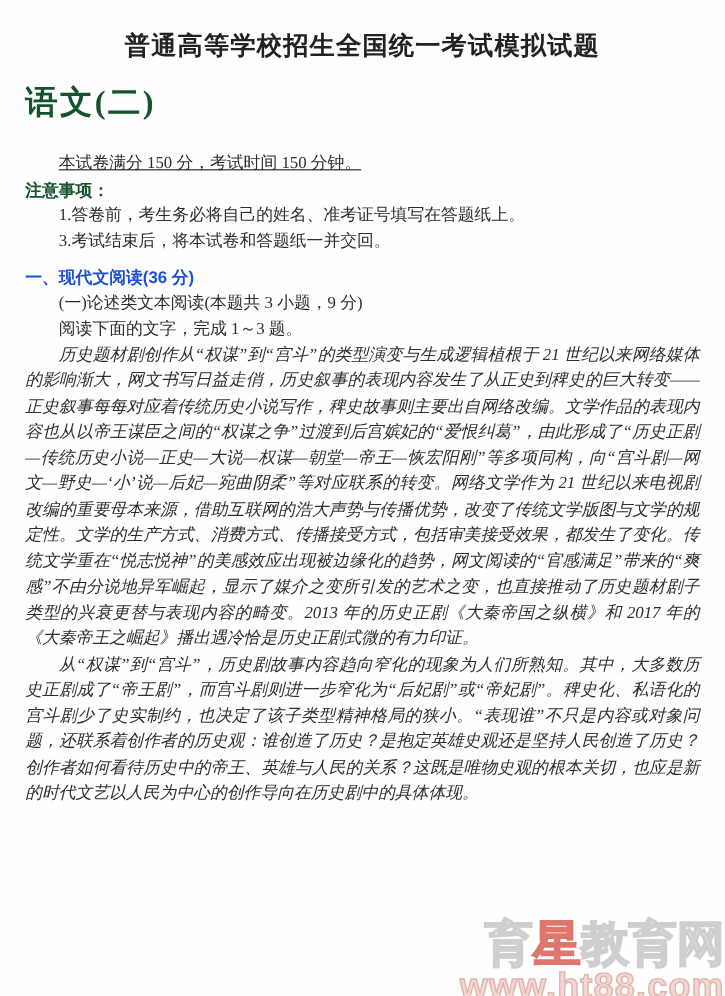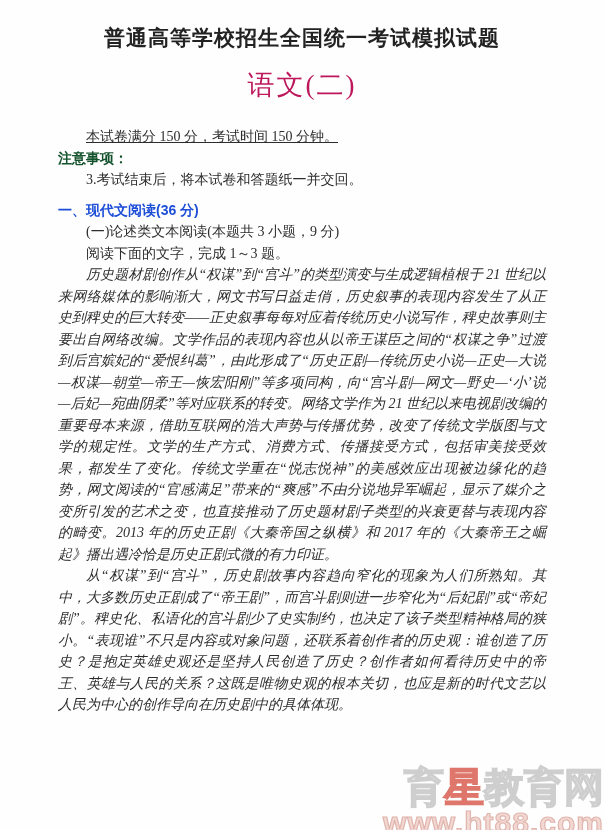--- a/index.html
+++ b/index.html
@@ -1,42 +1,41 @@
 <!DOCTYPE html>
 <html><head>
 <meta charset="utf-8">
 <style>
   html,body{margin:0;padding:0;background:#ffffff;}
   .page{
     position:relative;
     width:604px;height:830px;
     box-sizing:border-box;
-    padding:0 58px;
+    padding:0 21px;
     margin:0 auto;
     background:#fefefe;
     overflow:hidden;
     color:#2d2d2d;
     font-family:"Liberation Serif","DejaVu Serif",serif;
   }
   .content{position:relative;z-index:1;}
   .exam-title{
     margin:24px 0 0 0;
     text-align:center;
     font-size:21px;line-height:28px;
     font-weight:bold;
     letter-spacing:1px;
     color:#222;
   }
   .subject-title{
     margin:15px 0 0 0;
-    text-align:center;
     font-size:27px;line-height:36px;
-    font-weight:normal;
+    font-weight:bold;
     letter-spacing:2px;
-    color:#be185d;
+    color:#14532d;
   }
   p{margin:0;font-size:14px;line-height:21.5px;text-align:justify;}
   .indent{text-indent:2em;}
   .exam-info{margin-top:23px;text-decoration:underline;}
   .notice-heading{
     font-family:"Liberation Sans","DejaVu Sans",sans-serif;
     font-weight:bold;color:#14532d;
   }
   .section-heading{
     margin-top:9px;
@@ -77,20 +76,21 @@
 <div class="page">
 
   <div class="content">
 
     <h1 class="exam-title">普通高等学校招生全国统一考试模拟试题</h1>
     <h2 class="subject-title">语文(二)</h2>
 
     <p class="indent exam-info">本试卷满分 150 分，考试时间 150 分钟。</p>
 
     <p class="notice-heading">注意事项：</p>
+    <p class="indent">1.答卷前，考生务必将自己的姓名、准考证号填写在答题纸上。</p>
     <p class="indent">3.考试结束后，将本试卷和答题纸一并交回。</p>
 
     <p class="section-heading">一、现代文阅读(36 分)</p>
     <p class="indent">(一)论述类文本阅读(本题共 3 小题，9 分)</p>
     <p class="indent">阅读下面的文字，完成 1～3 题。</p>
 
     <p class="indent passage">历史题材剧创作从“权谋”到“宫斗”的类型演变与生成逻辑植根于 21 世纪以来网络媒体的影响渐大，网文书写日益走俏，历史叙事的表现内容发生了从正史到稗史的巨大转变——正史叙事每每对应着传统历史小说写作，稗史故事则主要出自网络改编。文学作品的表现内容也从以帝王谋臣之间的“权谋之争”过渡到后宫嫔妃的“爱恨纠葛”，由此形成了“历史正剧—传统历史小说—正史—大说—权谋—朝堂—帝王—恢宏阳刚”等多项同构，向“宫斗剧—网文—野史—‘小’说—后妃—宛曲阴柔”等对应联系的转变。网络文学作为 21 世纪以来电视剧改编的重要母本来源，借助互联网的浩大声势与传播优势，改变了传统文学版图与文学的规定性。文学的生产方式、消费方式、传播接受方式，包括审美接受效果，都发生了变化。传统文学重在“悦志悦神”的美感效应出现被边缘化的趋势，网文阅读的“官感满足”带来的“爽感”不由分说地异军崛起，显示了媒介之变所引发的艺术之变，也直接推动了历史题材剧子类型的兴衰更替与表现内容的畸变。2013 年的历史正剧《大秦帝国之纵横》和 2017 年的《大秦帝王之崛起》播出遇冷恰是历史正剧式微的有力印证。</p>
     <p class="indent passage">从“权谋”到“宫斗”，历史剧故事内容趋向窄化的现象为人们所熟知。其中，大多数历史正剧成了“帝王剧”，而宫斗剧则进一步窄化为“后妃剧”或“帝妃剧”。稗史化、私语化的宫斗剧少了史实制约，也决定了该子类型精神格局的狭小。“表现谁”不只是内容或对象问题，还联系着创作者的历史观：谁创造了历史？是抱定英雄史观还是坚持人民创造了历史？创作者如何看待历史中的帝王、英雄与人民的关系？这既是唯物史观的根本关切，也应是新的时代文艺以人民为中心的创作导向在历史剧中的具体体现。</p>
 
   </div>

